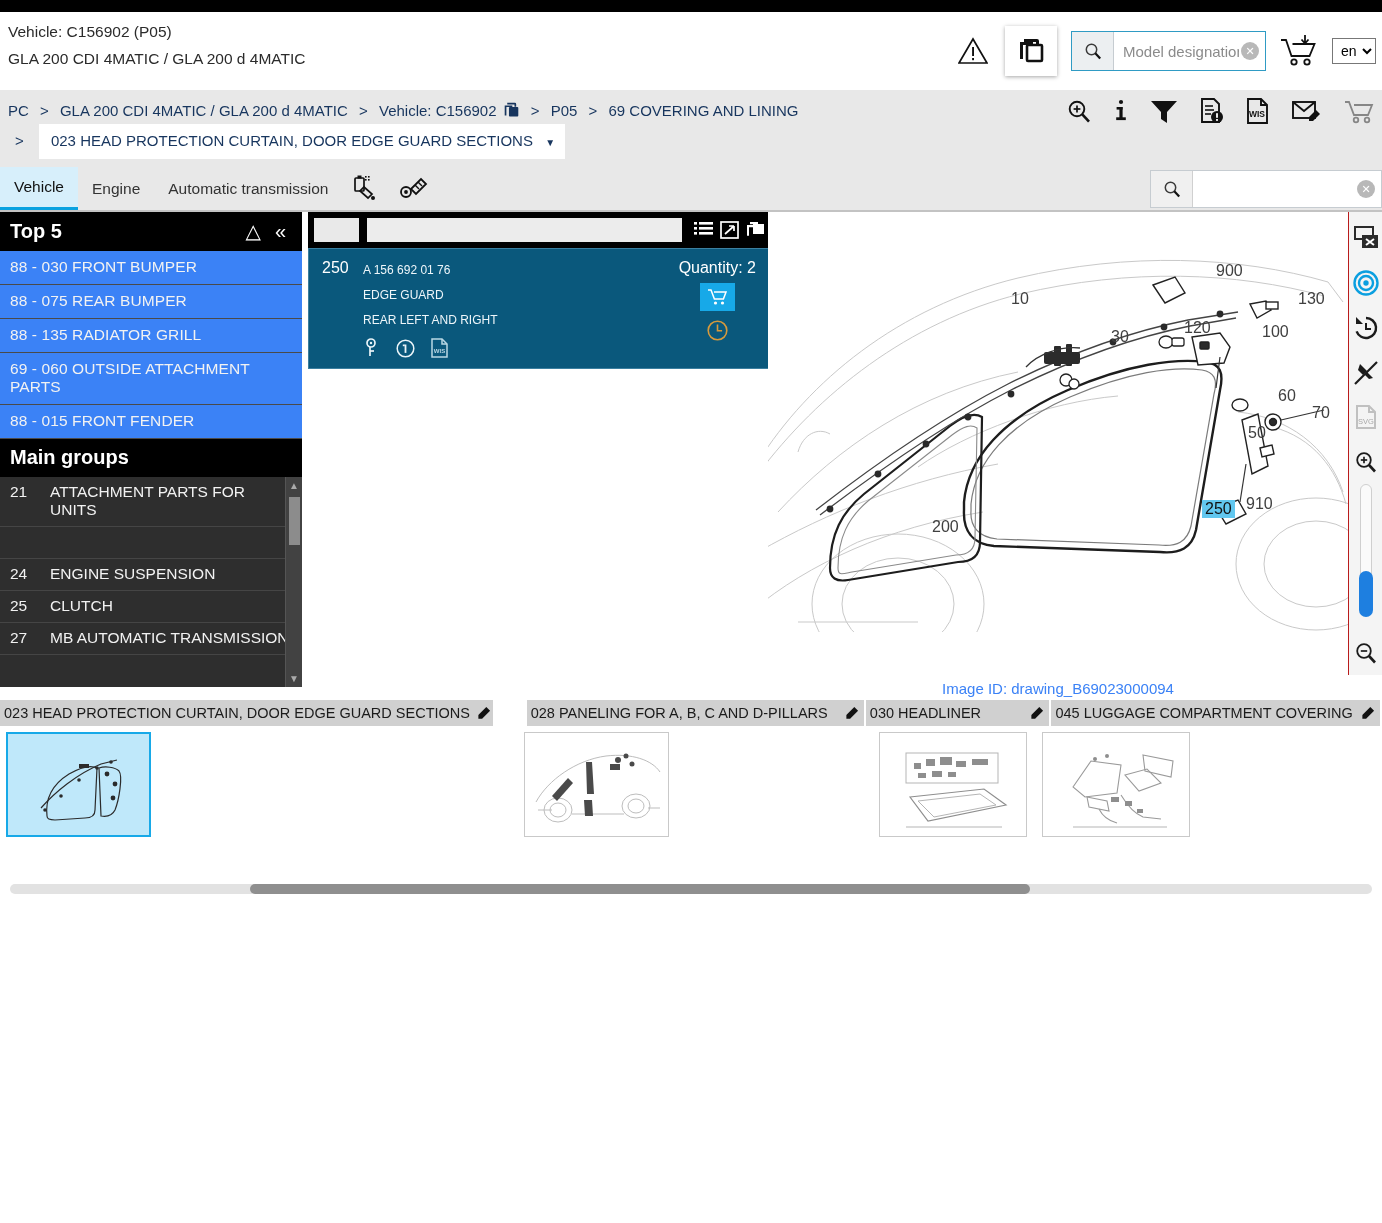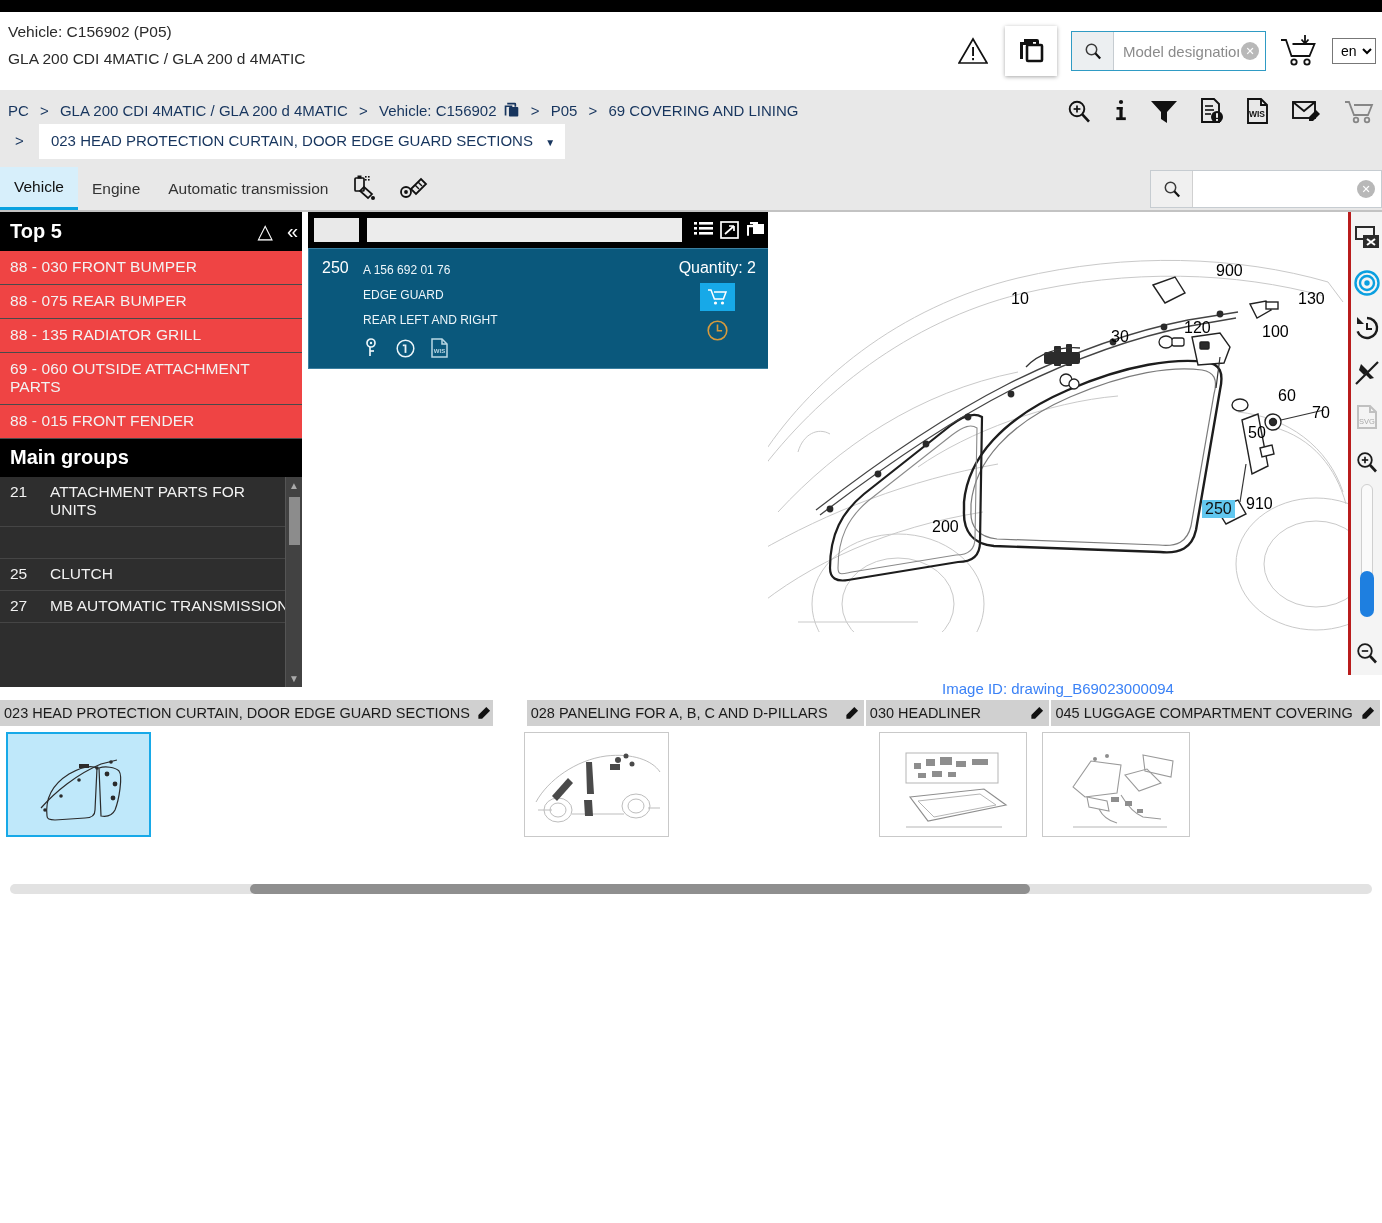--- a/index.html
+++ b/index.html
@@ -98,25 +98,25 @@
   .tabsearch input { border:0; outline:none; width:100%; height:100%;
     font-family:"Liberation Sans", sans-serif; font-size:15px; padding:0 30px 0 8px; }
 
   
   .work { position:relative; height:470px; background:#fff; }
 
   
   .sidebar { position:absolute; left:0; top:0; width:302px; }
   .panel-title {
     background:#000; color:#fff; font-size:20px; font-weight:bold;
-    padding:7px 4px 8px 10px; display:flex; align-items:center; justify-content:space-between;gap:24px;
+    padding:7px 16px 8px 10px; display:flex; align-items:center; justify-content:space-between;gap:24px;
   }
   .panel-title .ctrls { display:flex; gap:14px; align-items:center; }
   .panel-title .ctrls span { font-size:20px; cursor:pointer; font-weight:normal; }
-  .top5-list { background:#ef4444; }
+  .top5-list { background:#3b82f6; }
   .top5-item {
     color:#f2f2f2; font-size:15.5px; padding:7px 10px 8px 10px;
     border-bottom:1px solid #4a4a4a; cursor:pointer; letter-spacing:.1px;
   }
   .mg-wrap { position:relative; background:#2e2e2e; height:210px; overflow:hidden; }
   .mg-list { }
   .mg-item {
     color:#f2f2f2; font-size:15.5px; padding:6px 10px 7px 10px;
     border-bottom:1px solid #454545; cursor:pointer; display:flex; gap:18px;
   }
@@ -151,29 +151,29 @@
   .qty { font-size:16px; color:#fff; margin-bottom:6px; }
   .cartbtn {
     width:35px; height:28px; background:#17a9e8; margin:0 auto;
     display:flex; align-items:center; justify-content:center; cursor:pointer;
   }
   .clockbtn { margin-top:8px; display:flex; justify-content:center; cursor:pointer; }
 
   
   .drawing { position:absolute; left:768px; top:0; right:34px; height:420px;
     background:#fff; overflow:hidden; }
-  .callout { position:absolute; font-size:16px; color:#000000; font-family:"Liberation Sans",sans-serif; }
+  .callout { position:absolute; font-size:16px; color:#404040; font-family:"Liberation Sans",sans-serif; }
   .callout.hl { background:#62c7ef; color:#111; padding:0 3px; }
   .imgid { position:absolute; left:768px; right:34px; top:468px; text-align:center;
     font-size:15px; color:#3b82f6; }
 
   
   .vtools {
     position:absolute; right:0; top:0; width:34px; height:463px;
-    background:#f4f4f4; border-left:3px solid #b91c1c;
+    background:#f4f4f4; border-left:1px solid #b91c1c;
     display:flex; flex-direction:column; align-items:center; padding-top:4px;
   }
   .vtools .vi { height:46px; display:flex; align-items:center; justify-content:center;
     cursor:pointer; width:100%; }
   .zslider { width:100%; display:flex; flex-direction:column; align-items:center; }
   .ztrack { width:12px; height:130px; background:#fafafa; border:1px solid #cfcfcf;
     border-radius:7px; position:relative; }
   .zthumb { position:absolute; bottom:-4px; left:-2px; width:14px; height:46px;
     background:#1e7fe0; border-radius:7px; }
 
@@ -400,20 +400,24 @@
 
     <div class="mg-wrap">
       <div class="mg-list">
         <div class="mg-item">
           <span class="num">21</span>
           <span>ATTACHMENT PARTS FOR UNITS</span>
         </div>
         <div class="mg-item blank">
           <span class="num"></span>
           <span></span>
+        </div>
+        <div class="mg-item">
+          <span class="num">24</span>
+          <span>ENGINE SUSPENSION</span>
         </div>
         <div class="mg-item">
           <span class="num">25</span>
           <span>CLUTCH</span>
         </div>
         <div class="mg-item">
           <span class="num">27</span>
           <span>MB AUTOMATIC TRANSMISSION</span>
         </div>
       </div>

